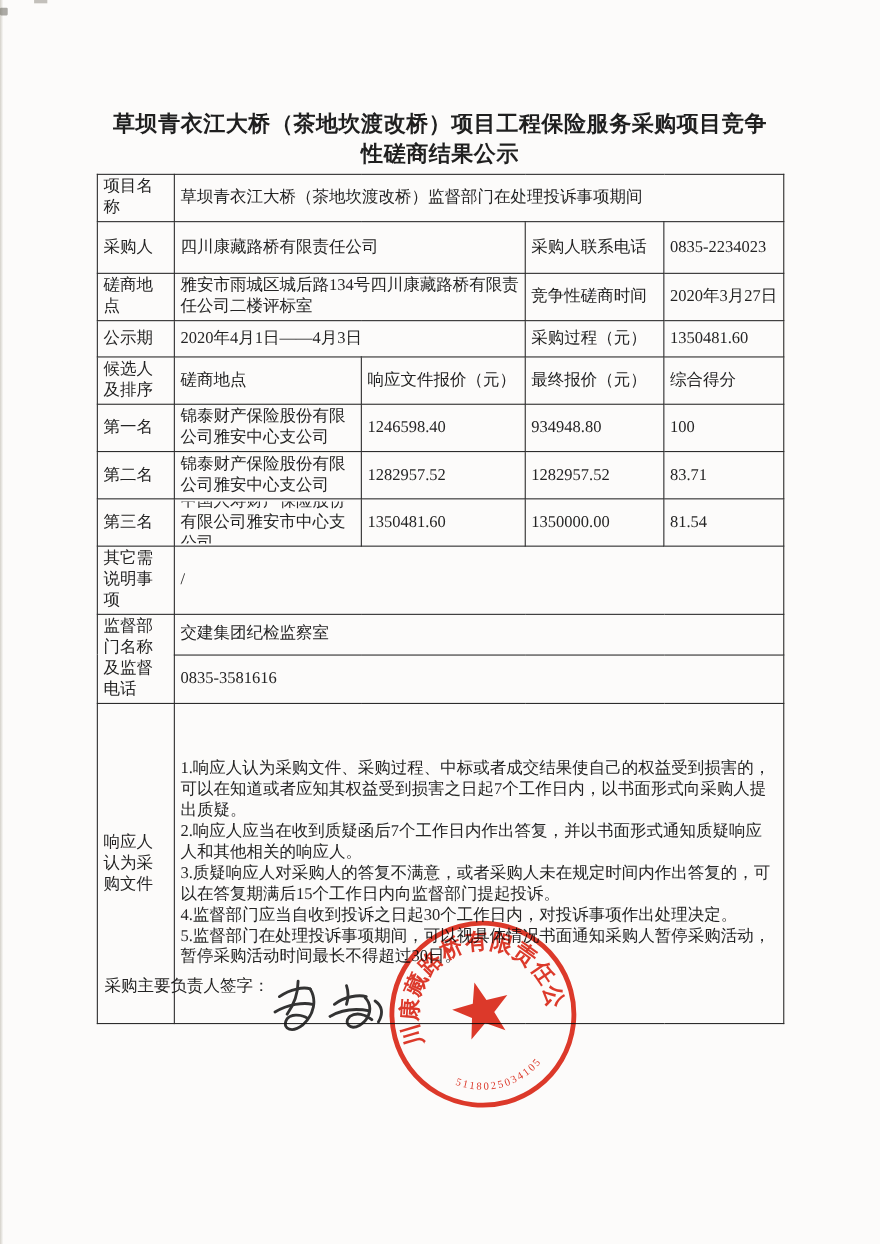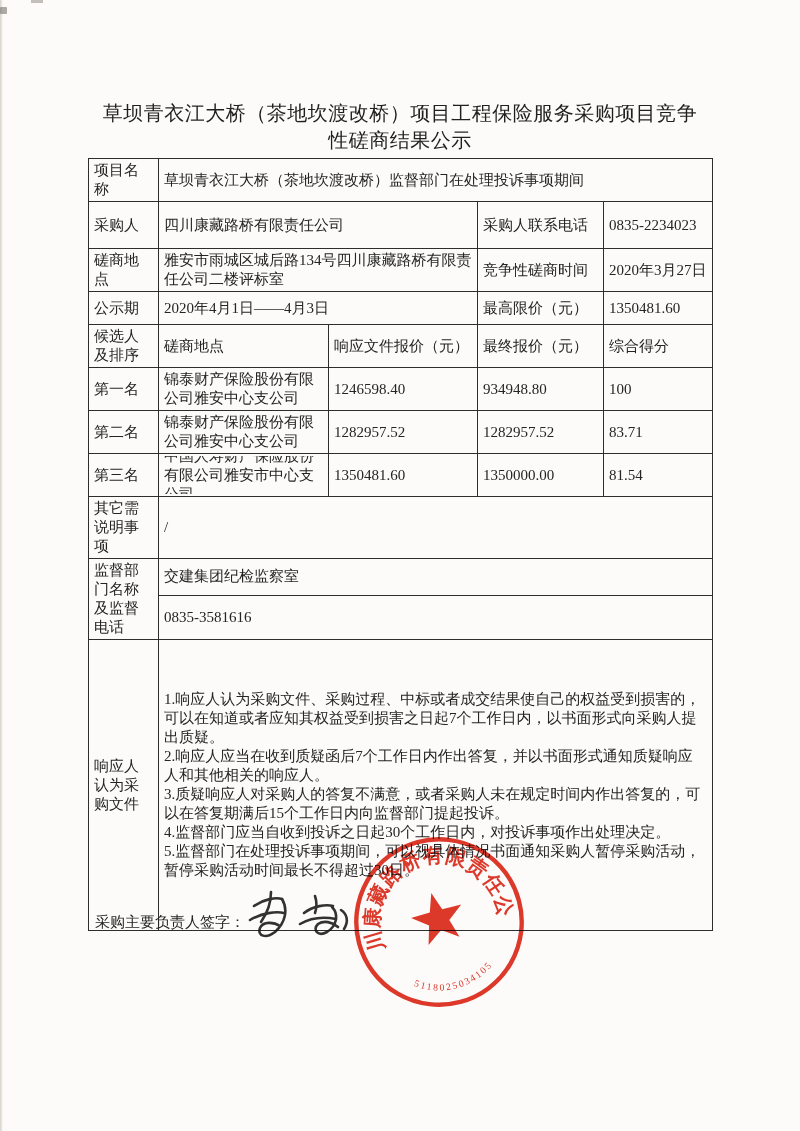--- a/index.html
+++ b/index.html
@@ -9,21 +9,21 @@
     font-family:"Liberation Serif","DejaVu Serif",serif;
     color:#242424;
   }
   .page{position:relative;width:800px;height:1131px;background:#fcfbfa;overflow:hidden;}
   .scan-edge{position:absolute;left:0;top:0;width:3px;height:1131px;
     background:linear-gradient(to right,#b9b5a9,rgba(185,181,169,0));opacity:.6;}
   .scan-mark-a{position:absolute;left:0;top:7px;width:7px;height:7px;background:#6a675f;opacity:.55;border-radius:1px;}
   .scan-mark-b{position:absolute;left:31px;top:0;width:12px;height:3px;background:#8a867c;opacity:.5;}
   .title{
     position:absolute;top:100px;left:80px;width:640px;margin:0;
-    text-align:center;font-size:20px;font-weight:normal;line-height:27px;
+    text-align:center;font-size:20px;font-weight:bold;line-height:27px;
     color:#1f1f1f;letter-spacing:.5px;
   }
   table.doc{
     position:absolute;top:158px;left:88px;width:624px;
     border-collapse:collapse;table-layout:fixed;
   }
   table.doc td{
     border:1.6px solid #2d2d2d;
     font-size:15px;line-height:19px;
     padding:2px 5px;vertical-align:middle;
@@ -32,21 +32,21 @@
   td.lbl{padding:2px 3px;}
   td.ctr{text-align:left;}
   td.lft{text-align:left;}
   .r1{height:39px}.r2{height:47px}.r3{height:32px}.r4{height:33px}
   .r5{height:37px}.r6{height:43px}.r7{height:43px}.r8{height:42px}
   .r9{height:38px}.r10{height:36px}.r11{height:43px}.r12{height:291px}
   .clipwin{height:38px;overflow:hidden;}
   .clipinner{margin-top:-9px;line-height:19px;}
   .dispute-text{padding:0 4px 0 6px;}
   .dispute-text div{margin:0;}
-  .sign-label{position:absolute;left:95px;top:913px;font-size:15px;color:#242424;}
+  .sign-label{position:absolute;left:95px;top:887px;font-size:15px;color:#242424;}
   .signature{position:absolute;left:238px;top:882px;}
   .seal{
     position:absolute;left:351px;top:834px;width:176px;height:176px;
     transform:rotate(-15deg);mix-blend-mode:multiply;opacity:.93;
   }
 </style>
 </head>
 <body>
 
 <div class="page">
@@ -77,21 +77,21 @@
       </tr>
       <tr class="r3">
         <td class="lbl lft">磋商地点</td>
         <td class="lft" colspan="2">雅安市雨城区城后路134号四川康藏路桥有限责任公司二楼评标室</td>
         <td class="ctr">竞争性磋商时间</td>
         <td class="ctr">2020年3月27日</td>
       </tr>
       <tr class="r4">
         <td class="lbl lft">公示期</td>
         <td class="lft" colspan="2">2020年4月1日——4月3日</td>
-        <td class="ctr">最高限价（元）</td>
+        <td class="ctr">采购过程（元）</td>
         <td class="ctr">1350481.60</td>
       </tr>
       <tr class="r5">
         <td class="lbl lft">候选人及排序</td>
         <td class="ctr">磋商地点</td>
         <td class="ctr">响应文件报价（元）</td>
         <td class="ctr">最终报价（元）</td>
         <td class="ctr">综合得分</td>
       </tr>
       <tr class="r6">

